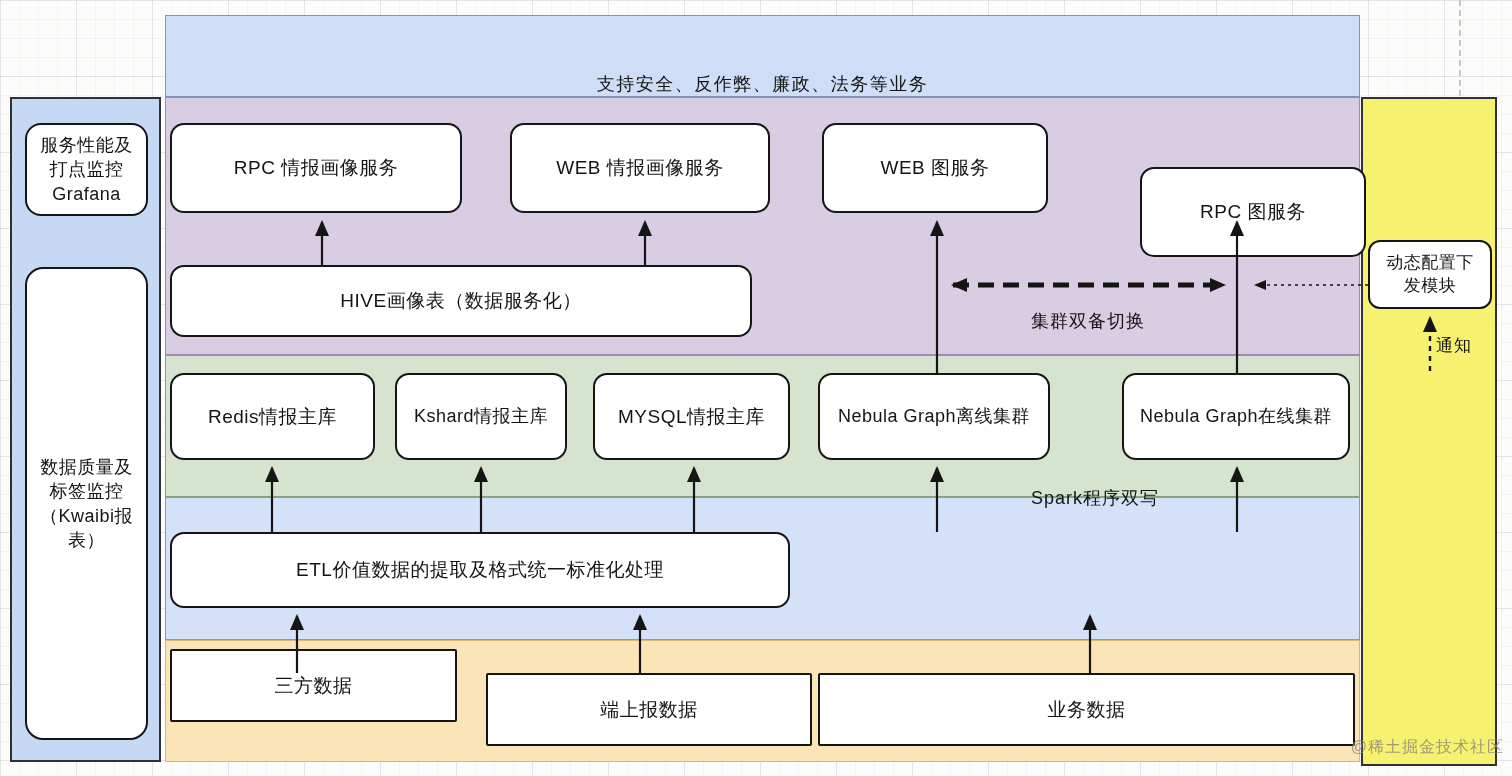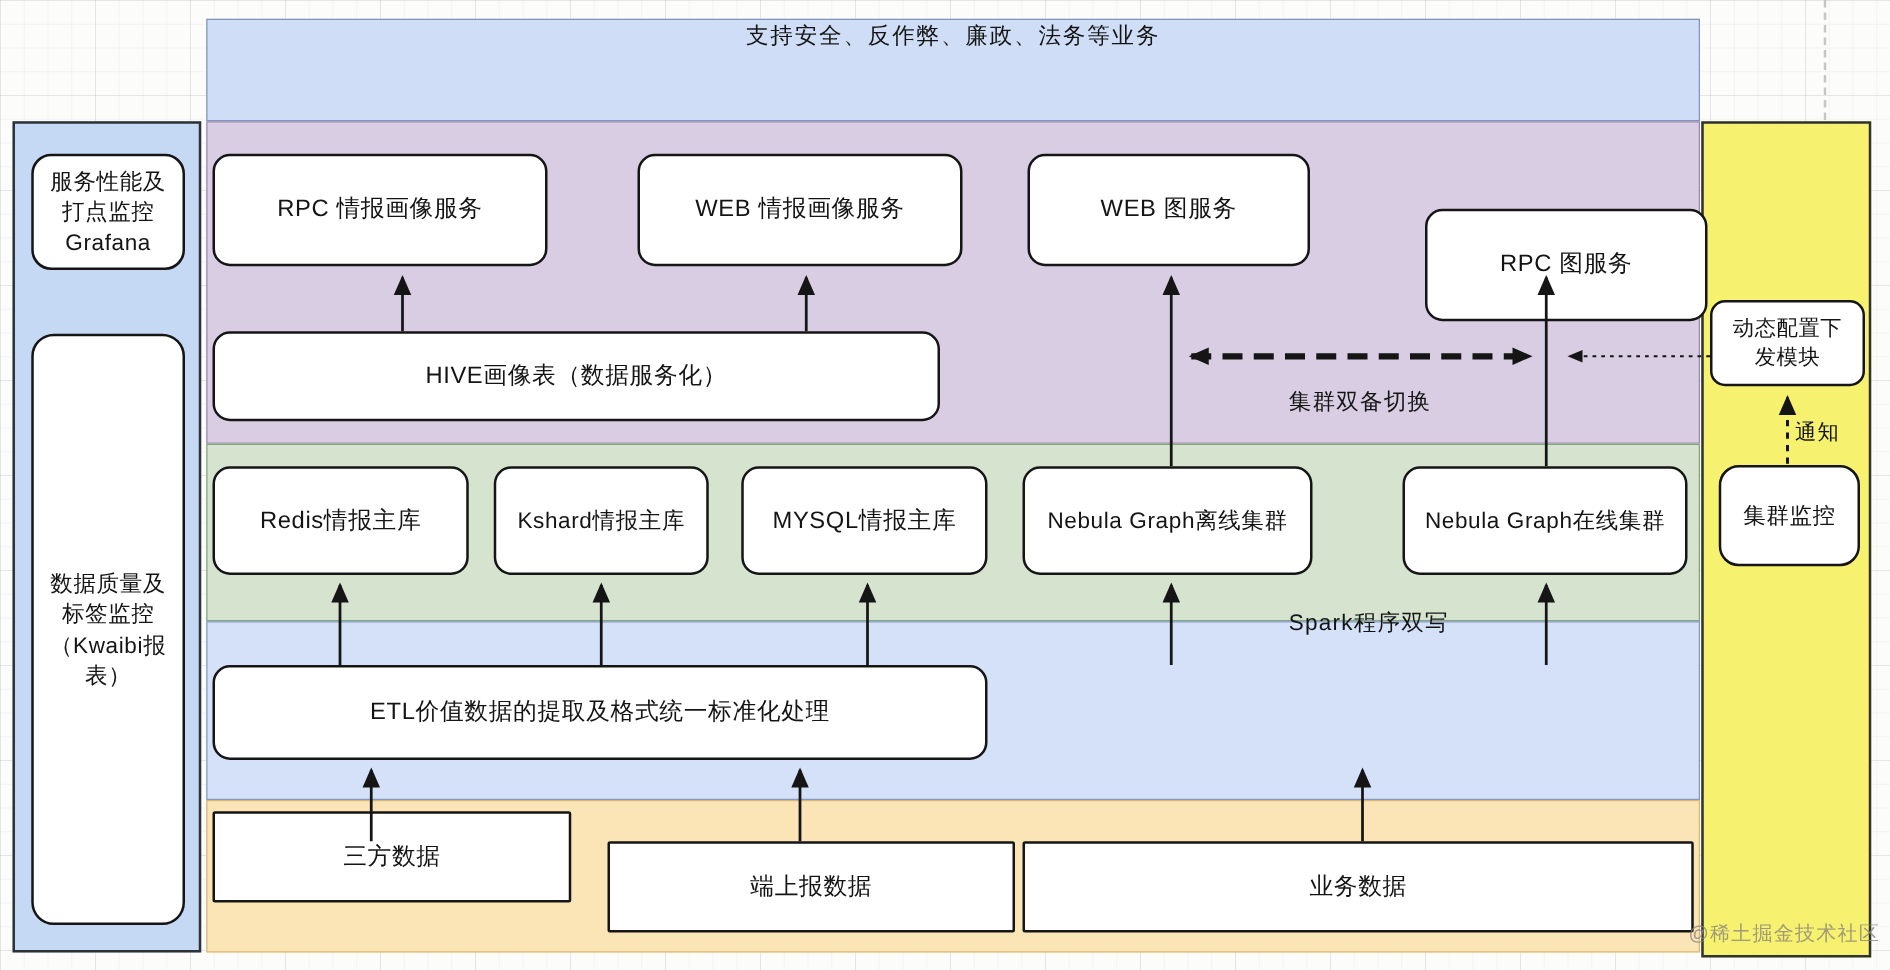--- a/index.html
+++ b/index.html
@@ -21,21 +21,21 @@
     display:flex;align-items:center;justify-content:center;text-align:center;
     font-size:19px;font-weight:500;line-height:1.35;letter-spacing:.5px;
   }
   .sq{border-radius:2px;border-width:2.5px;}
   .multiline{white-space:pre-line;}
   .lbl{
     position:absolute;font-size:18px;font-weight:500;letter-spacing:1px;
     text-align:center;color:#141414;
   }
   #banner{
-    display:flex;align-items:flex-start;justify-content:center;
+    display:flex;align-items:flex-end;justify-content:center;
     font-size:18px;font-weight:500;letter-spacing:1.5px;
   }
   #arrow-layer{position:absolute;left:0;top:0;pointer-events:none;}
   #watermark{
     position:absolute;left:1318px;top:737px;width:186px;text-align:right;
     font-size:16px;color:rgba(140,131,122,0.8);letter-spacing:1px;
   }
   #page-divider{
     position:absolute;left:1459px;top:0;height:96px;width:0;
     border-left:2px dashed #c6c6c6;
@@ -62,24 +62,23 @@
 打点监控
 Grafana</div>
   <div class="node multiline" style="left:25px;top:267px;width:123px;height:473px;border-radius:18px;font-size:18px;">数据质量及
 标签监控
 （Kwaibi报
 表）</div>
 
   <div class="band" style="left: 1361px; top: 97px; width: 136px; height: 669px; border: 2px solid rgb(46, 49, 54); background-color: rgb(246, 241, 111);"></div>
   <div class="node multiline" style="left:1368px;top:240px;width:124px;height:69px;border-radius:12px;font-size:17px;">动态配置下
 发模块</div>
-  <div class="node" style="left:1375px;top:372px;width:113px;height:81px;border-radius:16px;font-size:18px;">集群监控</div>
   <div class="lbl" style="left:1436px;top:334px;width:60px;text-align:left;font-size:17px;">通知</div>
 
-  <div class="node" style="left:170px;top:123px;width:268px;height:90px;">RPC 情报画像服务</div>
+  <div class="node" style="left:170px;top:123px;width:292px;height:90px;">RPC 情报画像服务</div>
   <div class="node" style="left:510px;top:123px;width:260px;height:90px;">WEB 情报画像服务</div>
   <div class="node" style="left:822px;top:123px;width:226px;height:90px;">WEB 图服务</div>
   <div class="node" style="left:1140px;top:123px;width:226px;height:90px;margin-top:44px;">RPC 图服务</div>
   <div class="node" style="left:170px;top:265px;width:582px;height:72px;">HIVE画像表（数据服务化）</div>
   <div class="lbl" style="left:938px;top:309px;width:300px;">集群双备切换</div>
 
   <div class="node" style="left:170px;top:373px;width:205px;height:87px;">Redis情报主库</div>
   <div class="node" style="left:395px;top:373px;width:172px;height:87px;font-size:18px;">Kshard情报主库</div>
   <div class="node" style="left:593px;top:373px;width:197px;height:87px;">MYSQL情报主库</div>
   <div class="node" style="left:818px;top:373px;width:232px;height:87px;font-size:18px;">Nebula Graph离线集群</div>

